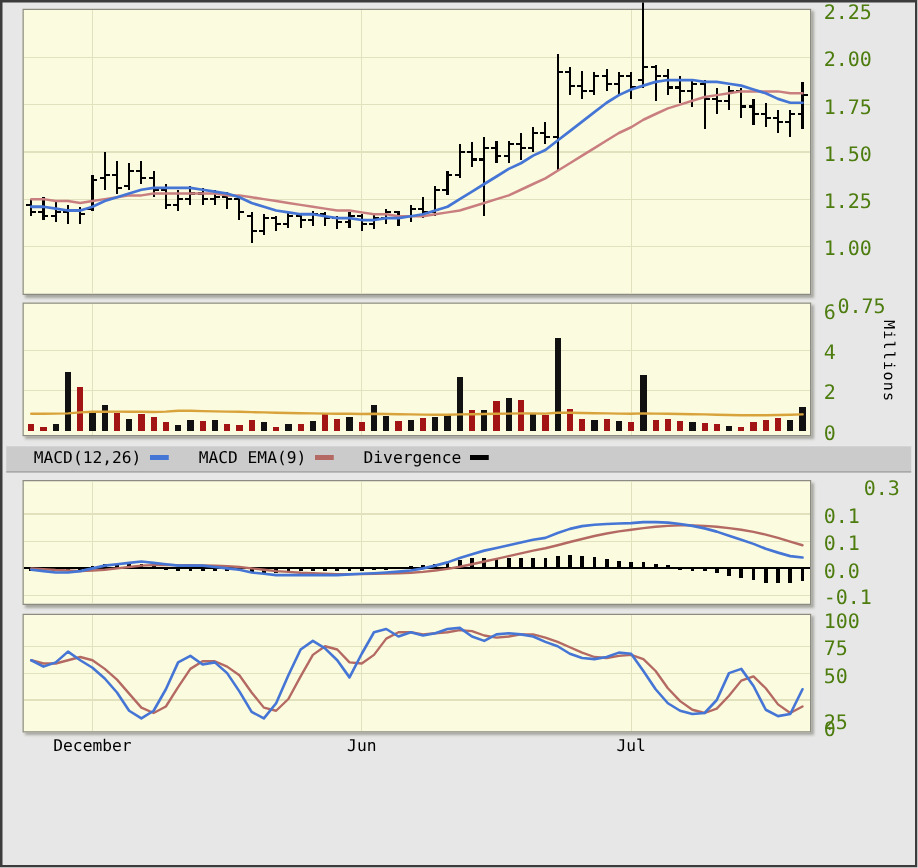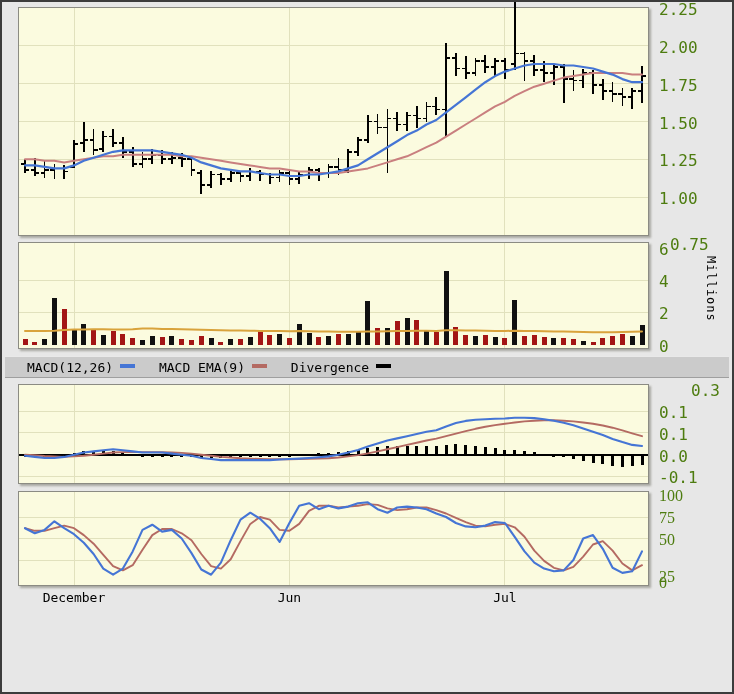--- a/index.html
+++ b/index.html
@@ -41,21 +41,21 @@
   .date{position:absolute;right:6px;top:0;}
   .watermark{
     position:absolute;right:58px;top:0;
     font-family:"Liberation Sans", sans-serif;
     font-weight:bold;font-size:13px;color:#9a9a9a;
   }
   .row{position:relative;padding-left:16px;}
   .row-price{margin-top:5px;}
   .row-vol{margin-top:6px;}
   .row-macd{margin-top:6px;}
-  .row-stoch{margin-top:7px;font-family:Liberation Serif, serif;}
+  .row-stoch{margin-top:7px;}
   .hdr-vol{margin-top:8px;}
   .hdr-macd{margin-top:7px;}
   .hdr-stoch{margin-top:7px;}
   .plot{
     width:629px;
     border:1px solid #8b8b83;
     background:#fbfbdf;
     box-shadow:2px 2px 2px rgba(90,90,80,0.45);
   }
   .h227{height:227px;} .h105{height:105px;} .h98{height:98px;} .h93{height:93px;}

